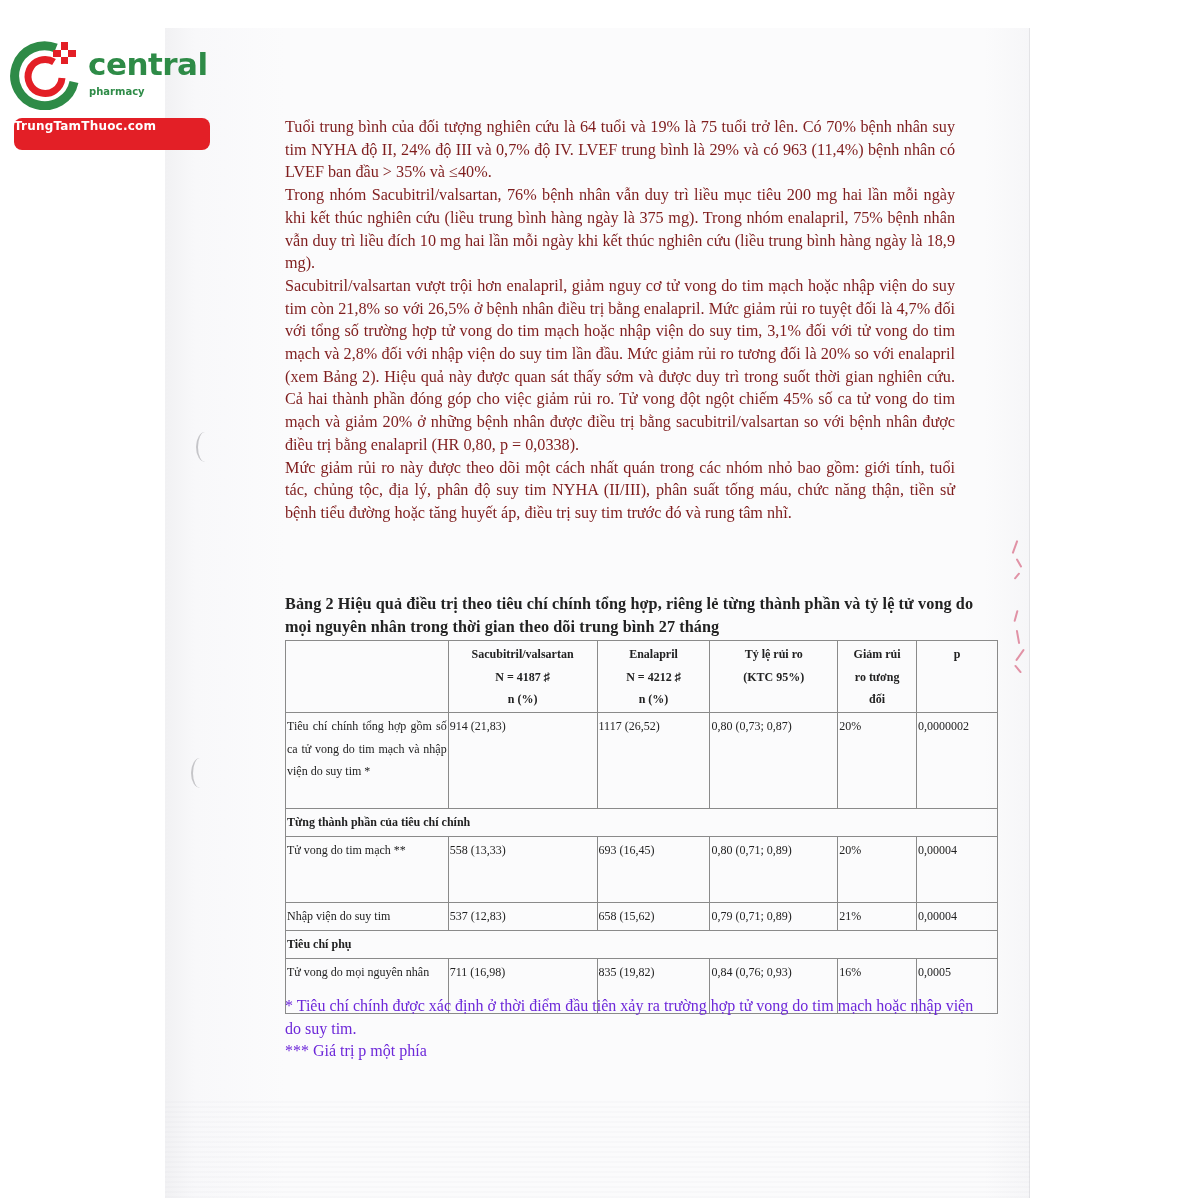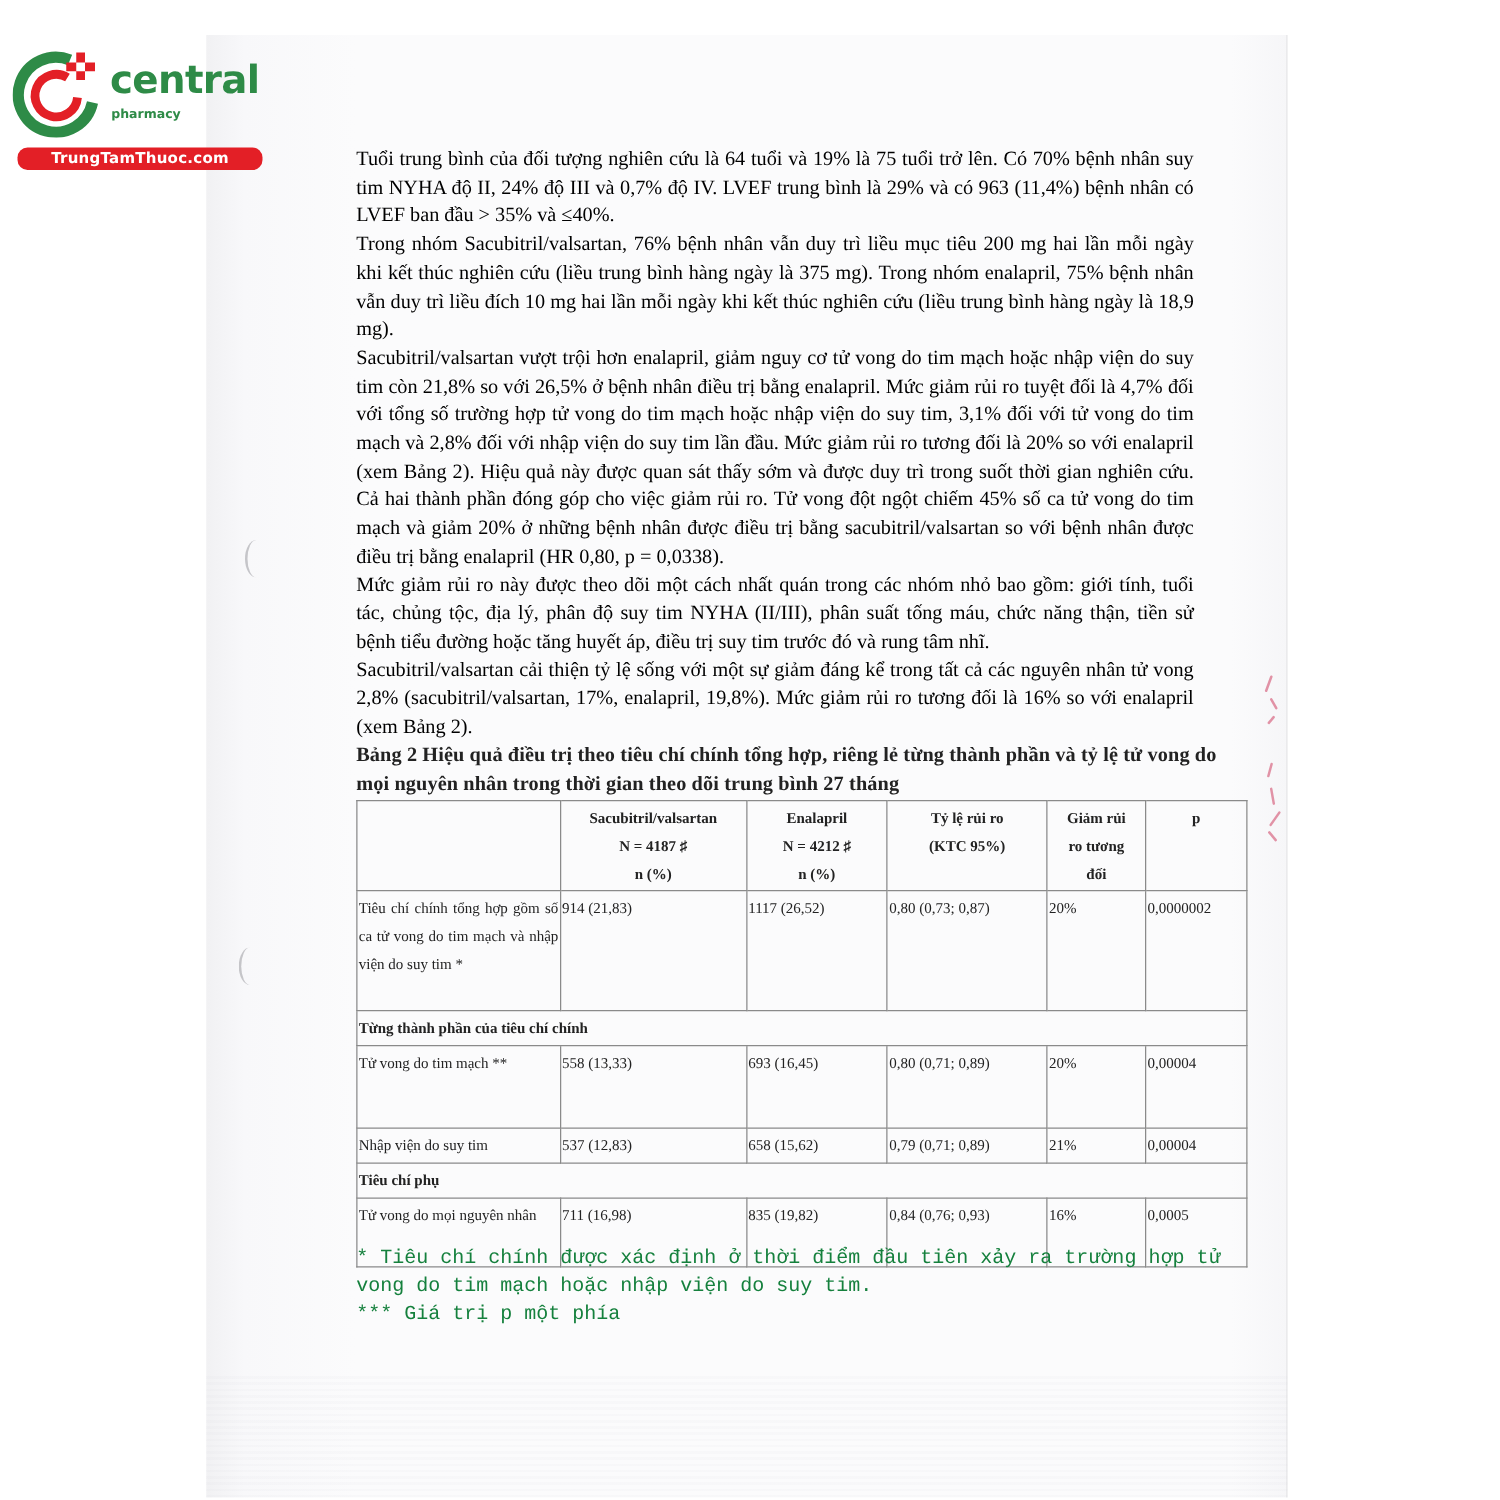--- a/index.html
+++ b/index.html
@@ -21,45 +21,45 @@
   .punch.p2 { left: 191px; top: 758px; }
 
   .stamp-marks { position: absolute; left: 1008px; top: 540px; width: 20px; height: 140px; }
   .stamp-marks span { position: absolute; display: block; width: 2px; background: #d9708a; opacity: .75; border-radius: 1px; }
 
   
   .logo { position: absolute; left: 0; top: 30px; width: 230px; height: 110px; }
   .logo-mark { position: absolute; left: 10px; top: 8px; width: 72px; height: 72px; }
   .logo-word { position: absolute; left: 88px; top: 14px; font-family: "DejaVu Sans", sans-serif; font-weight: bold; font-size: 31px; letter-spacing: -0.5px; color: #2e8b47; line-height: 40px; }
   .logo-sub { position: absolute; left: 89px; top: 56px; font-family: "DejaVu Sans", sans-serif; font-weight: bold; font-size: 10px; color: #2e8b47; }
-  .logo-pill { position: absolute; left: 14px; top: 88px; width: 196px; height: 18px; background: #e31f26; border-radius: 8px;
-    color: #fff; font-family: "DejaVu Sans", sans-serif; font-weight: bold; font-size: 12px; line-height: 16px; text-align: center; letter-spacing: .2px; }
+  .logo-pill { position: absolute; left: 14px; top: 88px; width: 196px; height: 32px; background: #e31f26; border-radius: 8px;
+    color: #fff; font-family: "DejaVu Sans", sans-serif; font-weight: bold; font-size: 12px; line-height: 16px; text-align: left; letter-spacing: .2px; }
 
   
-  .text { position: absolute; left: 285px; width: 670px; font-size: 16.2px; line-height: 22.7px; color: #000000; }
+  .text { position: absolute; left: 285px; width: 670px; font-size: 16.2px; line-height: 22.7px; color: #7f1d1d; }
   .text p { text-align: justify; text-align-last: left; }
   .t1 { top: 116px; }
 
   .caption { position: absolute; left: 285px; top: 593px; width: 700px; font-weight: bold; font-size: 16.2px; line-height: 22.5px; color: #222; letter-spacing: 0.1px; }
 
   
   table.results { position: absolute; left: 285px; top: 640px; width: 713px; border-collapse: collapse; font-size: 12px; color: #222; }
   table.results td, table.results th { border: 1px solid #8a8a8a; vertical-align: top; line-height: 22.7px; }
   table.results th { font-weight: bold; text-align: center; padding: 2px 1px 0 1px; height: 72px; }
   table.results td { padding: 2px 1px 0 1px; font-weight: normal; }
   table.results td.lbl { text-align: justify; text-align-last: left; padding-right: 1px; }
   table.results td.sec { font-weight: bold; height: 28px; padding-left: 1px; }
   col.c1 { width: 163px; } col.c2 { width: 149px; } col.c3 { width: 113px; }
   col.c4 { width: 128px; } col.c5 { width: 79px; } col.c6 { width: 81px; }
   tr.r-main td { height: 96px; }
   tr.r-cv td { height: 66px; }
   tr.r-hf td { height: 28px; }
   tr.r-all td { height: 55px; }
 
-  .notes { position: absolute; left: 285px; top: 995px; width: 700px; font-size: 16px; line-height: 22.5px; color: #15803d; font-family: Liberation Mono, monospace; }
+  .notes { position: absolute; left: 285px; top: 995px; width: 700px; font-size: 16px; line-height: 22.5px; color: #6d28d9; }
 </style>
 </head>
 <body>
 
 <div class="page"></div>
 <div class="page-bottom-tint"></div>
 <div class="punch p1"></div>
 <div class="punch p2"></div>
 <div class="stamp-marks">
   <span style="left:6px;top:0;height:14px;transform:rotate(20deg)"></span>
@@ -82,21 +82,20 @@
   <div class="logo-word">central</div>
   <div class="logo-sub">pharmacy</div>
   <div class="logo-pill">TrungTamThuoc.com</div>
 </div>
 
 <div class="text t1">
   <p>Tuổi trung bình của đối tượng nghiên cứu là 64 tuổi và 19% là 75 tuổi trở lên. Có 70% bệnh nhân suy tim NYHA độ II, 24% độ III và 0,7% độ IV. LVEF trung bình là 29% và có 963 (11,4%) bệnh nhân có LVEF ban đầu &gt; 35% và ≤40%.</p>
   <p>Trong nhóm Sacubitril/valsartan, 76% bệnh nhân vẫn duy trì liều mục tiêu 200 mg hai lần mỗi ngày khi kết thúc nghiên cứu (liều trung bình hàng ngày là 375 mg). Trong nhóm enalapril, 75% bệnh nhân vẫn duy trì liều đích 10 mg hai lần mỗi ngày khi kết thúc nghiên cứu (liều trung bình hàng ngày là 18,9 mg).</p>
   <p>Sacubitril/valsartan vượt trội hơn enalapril, giảm nguy cơ tử vong do tim mạch hoặc nhập viện do suy tim còn 21,8% so với 26,5% ở bệnh nhân điều trị bằng enalapril. Mức giảm rủi ro tuyệt đối là 4,7% đối với tổng số trường hợp tử vong do tim mạch hoặc nhập viện do suy tim, 3,1% đối với tử vong do tim mạch và 2,8% đối với nhập viện do suy tim lần đầu. Mức giảm rủi ro tương đối là 20% so với enalapril (xem Bảng 2). Hiệu quả này được quan sát thấy sớm và được duy trì trong suốt thời gian nghiên cứu. Cả hai thành phần đóng góp cho việc giảm rủi ro. Tử vong đột ngột chiếm 45% số ca tử vong do tim mạch và giảm 20% ở những bệnh nhân được điều trị bằng sacubitril/valsartan so với bệnh nhân được điều trị bằng enalapril (HR 0,80, p = 0,0338).</p>
   <p>Mức giảm rủi ro này được theo dõi một cách nhất quán trong các nhóm nhỏ bao gồm: giới tính, tuổi tác, chủng tộc, địa lý, phân độ suy tim NYHA (II/III), phân suất tống máu, chức năng thận, tiền sử bệnh tiểu đường hoặc tăng huyết áp, điều trị suy tim trước đó và rung tâm nhĩ.</p>
-  <p>Sacubitril/valsartan cải thiện tỷ lệ sống với một sự giảm đáng kể trong tất cả các nguyên nhân tử vong 2,8% (sacubitril/valsartan, 17%, enalapril, 19,8%). Mức giảm rủi ro tương đối là 16% so với enalapril (xem Bảng 2).</p>
 </div>
 
 <div class="caption">Bảng 2 Hiệu quả điều trị theo tiêu chí chính tổng hợp, riêng lẻ từng thành phần và tỷ lệ tử vong do mọi nguyên nhân trong thời gian theo dõi trung bình 27 tháng</div>
 
 <table class="results">
   <colgroup>
       <col class="c1">
       <col class="c2">
       <col class="c3">
       <col class="c4">

